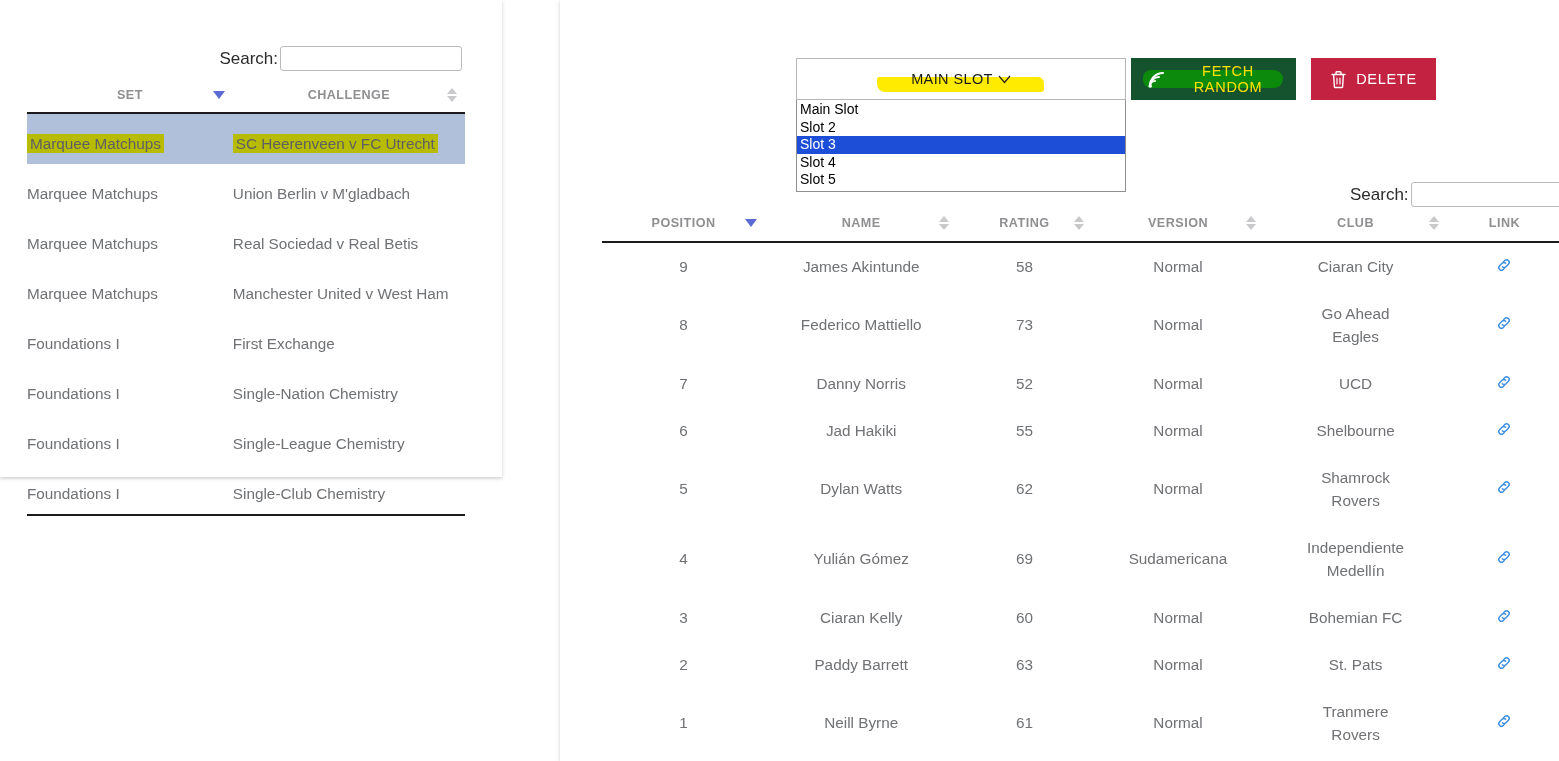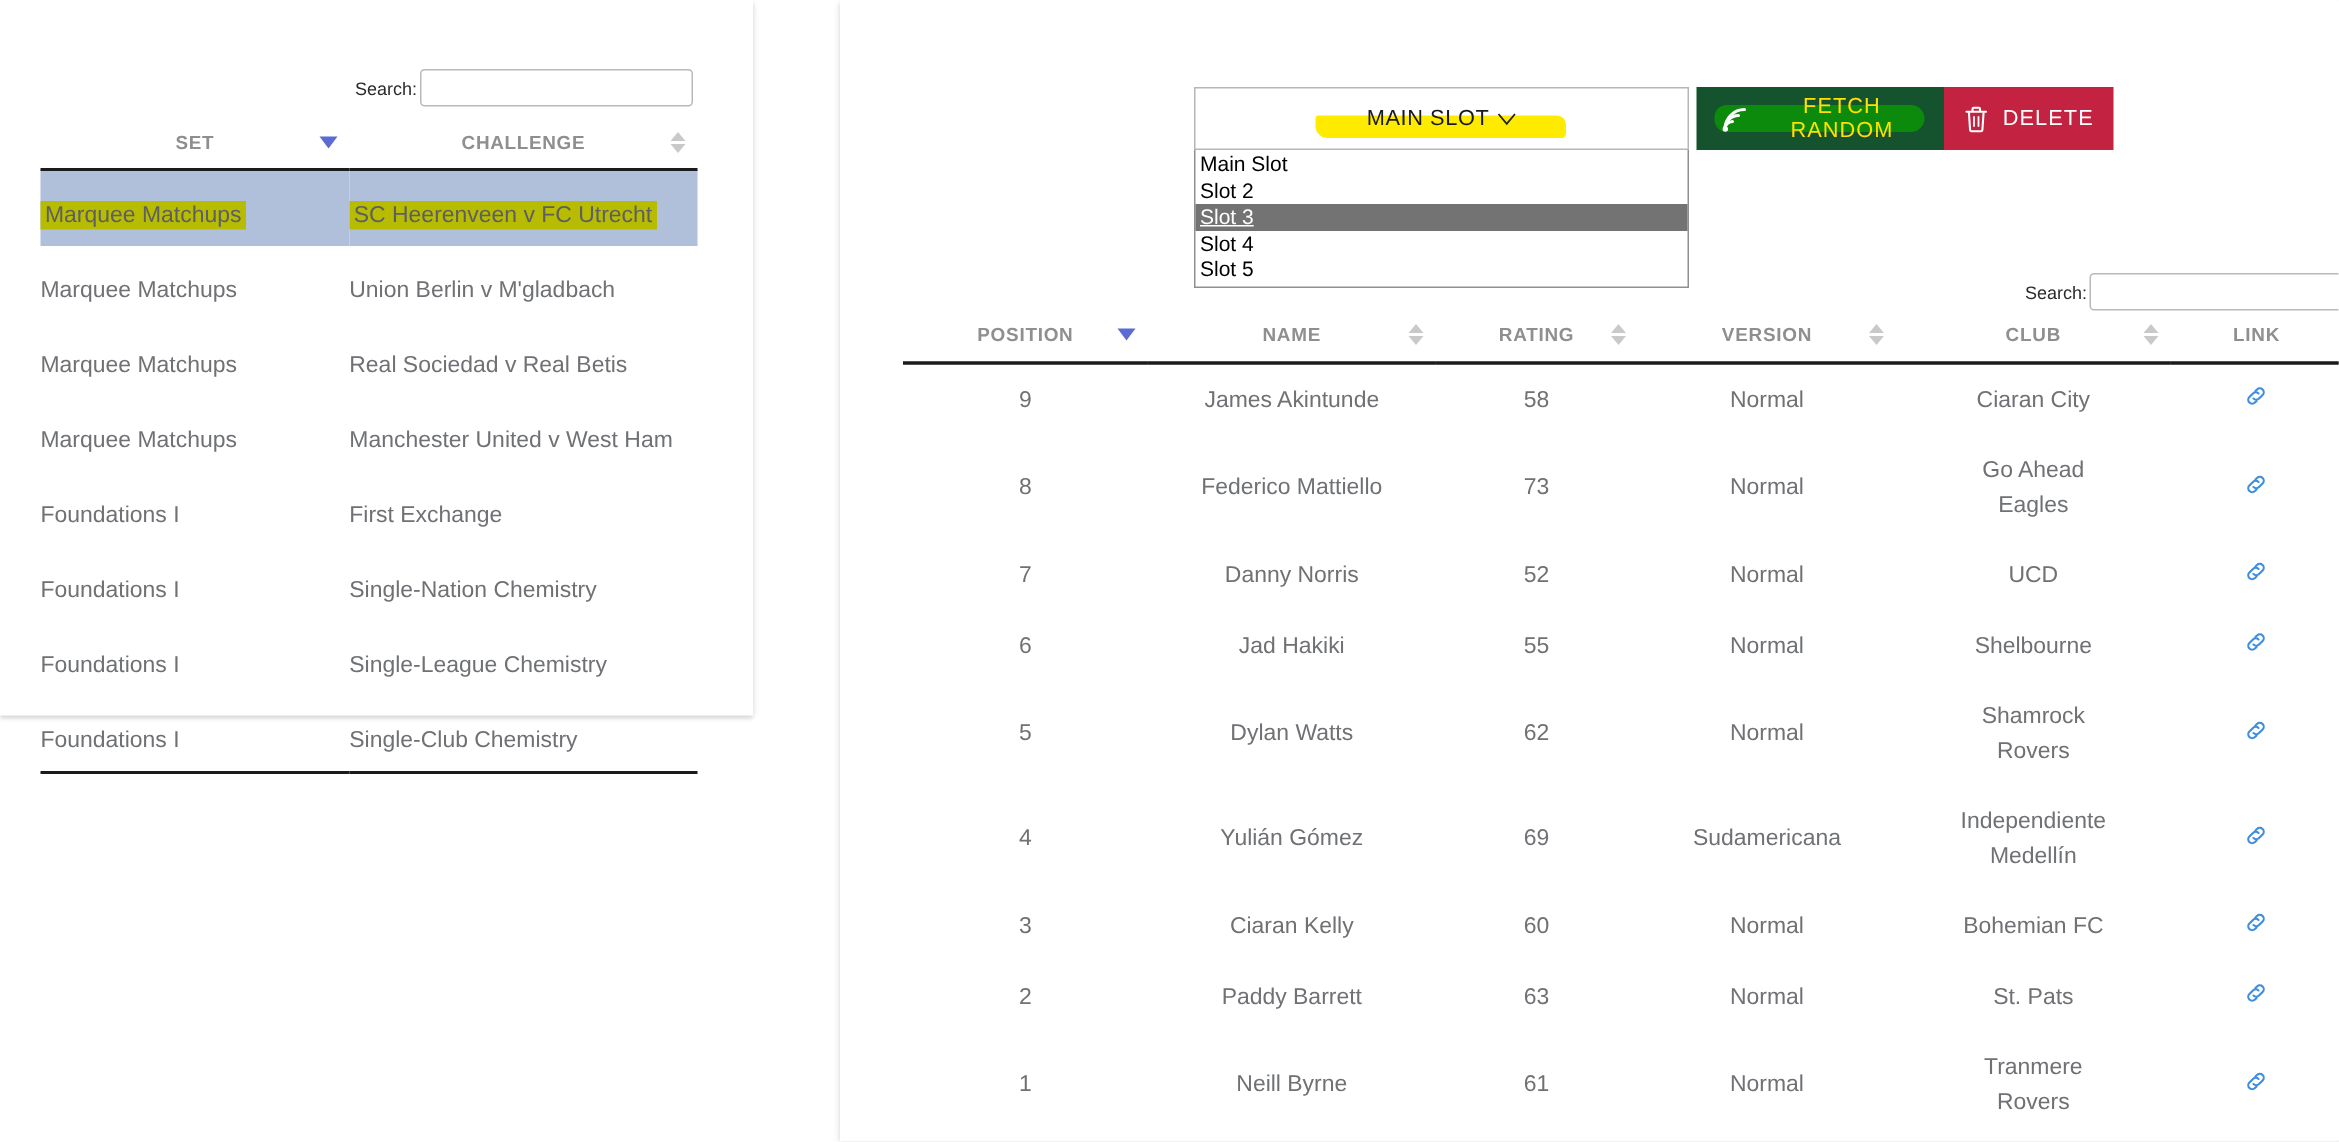--- a/index.html
+++ b/index.html
@@ -32,21 +32,21 @@
 
   .search-row-left {
     position: absolute;
     right: 40px;
     top: 46px;
     display: flex;
     align-items: center;
     gap: 0px;
   }
   .search-label {
-    font-size: 12px;
+    font-size: 17px;
     color: #2b2b2b;
     font-family: "Liberation Sans", sans-serif;
     padding-right: 2px;
   }
   .search-box {
     width: 182px;
     height: 25px;
     border: 1px solid #b9b9b9;
     border-radius: 3px;
     background: #fff;
@@ -217,23 +217,22 @@
   }
   .slot-option {
     font-size: 14px;
     color: #000;
     padding: 0px 3px 1px 3px;
     line-height: 16.5px;
     font-family: "Liberation Sans", sans-serif;
     white-space: nowrap;
   }
   .slot-option.active {
-    background: #737373;
+    background: #1d4ed8;
     color: #ffffff;
-    text-decoration: underline;
   }
 
   .btn {
     height: 42px;
     border: none;
     display: inline-flex;
     align-items: center;
     justify-content: center;
     gap: 9px;
     color: #fff;
@@ -258,22 +257,22 @@
     width: 140px;
     height: 18px;
     background: #0b8a0b;
     border-radius: 9px 10px 10px 9px;
     z-index: 1;
   }
   .btn-fetch .icon-wrap, .btn-fetch .btn-label { position: relative; z-index: 2; }
   .btn-fetch .btn-label { color: #ffe000; }
   .btn-delete {
     background: #c32340;
-    width: 113px;
-    margin-left: 0;
+    width: 125px;
+    margin-left: 15px;
   }
   .icon-wrap { display: inline-flex; align-items: center; }
 
   .search-row-right {
     position: absolute;
     left: 790px;
     top: 182px;
     display: flex;
     align-items: center;
   }

